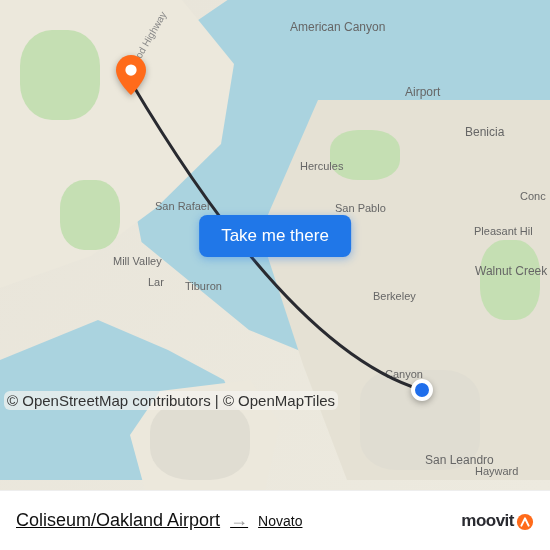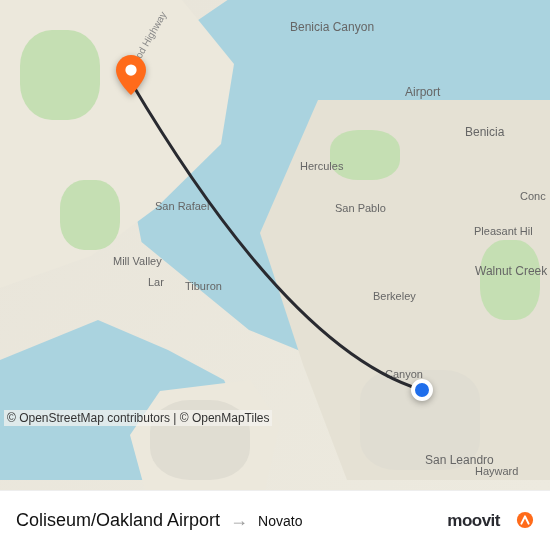--- a/index.html
+++ b/index.html
@@ -33,28 +33,28 @@
     
     .route-path { position: absolute; top: 0; left: 0; width: 550px; height: 490px; pointer-events: none; }
     
     .marker { position: absolute; transform: translate(-50%, -50%); }
     .marker-origin { width: 22px; height: 22px; background: #1f6eeb; border: 4px solid #fff; border-radius: 50%; box-shadow: 0 2px 6px rgba(0,0,0,0.3); }
     .marker-dest { width: 30px; height: 30px; }
     .marker-dest svg { width: 30px; height: 40px; filter: drop-shadow(0 2px 3px rgba(0,0,0,0.3)); }
     
     .cta-button { position: absolute; left: 50%; top: 215px; transform: translateX(-50%); background: #2077e8; color: #fff; font-size: 17px; font-weight: 400; padding: 11px 22px; border-radius: 8px; cursor: pointer; box-shadow: 0 2px 8px rgba(32,119,232,0.4); border: none; }
     
-    .attribution { position: absolute; left: 4px; bottom: 64px; font-size: 12px; color: #333; background: rgba(245,243,239,0.7); padding: 1px 3px; }
+    .attribution { position: absolute; left: 4px; bottom: 80px; font-size: 15px; color: #333; background: rgba(245,243,239,0.7); padding: 1px 3px; border-radius: 6px; }
     
     .footer { position: absolute; bottom: 0; left: 0; width: 550px; height: 60px; background: #fff; display: flex; align-items: center; padding: 0 16px; border-top: 1px solid #eee; }
-    .footer-route { display: flex; align-items: center; gap: 10px; flex: 1; }
+    .footer-route { display: flex; align-items: center; gap: 10px; flex: 1; text-decoration: underline; }
     .footer-from { font-size: 18px; color: #111; font-weight: 400; }
     .footer-to { font-size: 14px; color: #111; font-weight: 400; }
     .arrow-icon { color: #999; font-size: 18px; }
-    .logo { display: flex; align-items: flex-start; gap: 16px; }
+    .logo { display: flex; align-items: flex-end; gap: 2px; }
     .logo-text { font-size: 17px; font-weight: 600; color: #292a30; letter-spacing: -0.5px; }
     .logo-mark { width: 18px; height: 18px; }
   </style>
 </head>
 <body>
 
 <div class="map-container">
   <div class="water water-main"></div>
   <div class="water water-sf"></div>
 
@@ -65,21 +65,21 @@
   <div class="urban urban-1"></div>
   <div class="urban urban-sf"></div>
 
   <div class="park park-1"></div>
   <div class="park park-2"></div>
   <div class="park park-3"></div>
   <div class="park park-4"></div>
 
   <div class="road-label" style="top:35px; left:115px;">wood Highway</div>
 
-  <div class="city-label" style="top:20px; left:290px;">Benicia Canyon</div>
+  <div class="city-label" style="top:20px; left:290px;">American Canyon</div>
   <div class="city-label" style="top:85px; left:405px;">Airport</div>
   <div class="city-label" style="top:125px; left:465px;">Benicia</div>
   <div class="city-label small" style="top:160px; left:300px;">Hercules</div>
   <div class="city-label small" style="top:202px; left:335px;">San Pablo</div>
   <div class="city-label small" style="top:200px; left:155px;">San Rafael</div>
   <div class="city-label small" style="top:238px; left:148px;margin-top:38px;">Lar</div>
   <div class="city-label small" style="top:255px; left:113px;">Mill Valley</div>
   <div class="city-label small" style="top:280px; left:185px;">Tiburon</div>
   <div class="city-label small" style="top:290px; left:373px;">Berkeley</div>
   <div class="city-label small" style="top:225px; left:474px;">Pleasant Hil</div>
@@ -95,20 +95,21 @@
 
   <div class="marker marker-origin" style="left:422px; top:390px;"></div>
 
   <div class="marker marker-dest" style="left:131px; top:70px;">
     <svg viewBox="0 0 24 32">
       <path d="M12 0 C5.4 0 0 5.4 0 12 C0 21 12 32 12 32 S24 21 24 12 C24 5.4 18.6 0 12 0 Z" fill="#ff6b1a"></path>
       <circle cx="12" cy="12" r="4.5" fill="#fff"></circle>
     </svg>
   </div>
 
+  <button class="cta-button">Take me there</button>
 
   <div class="attribution">© OpenStreetMap contributors  |  © OpenMapTiles</div>
 </div>
 
 <div class="footer">
   <div class="footer-route">
     <span class="footer-from">Coliseum/Oakland Airport</span>
     <span class="arrow-icon">→</span>
     <span class="footer-to">Novato</span>
   </div>

